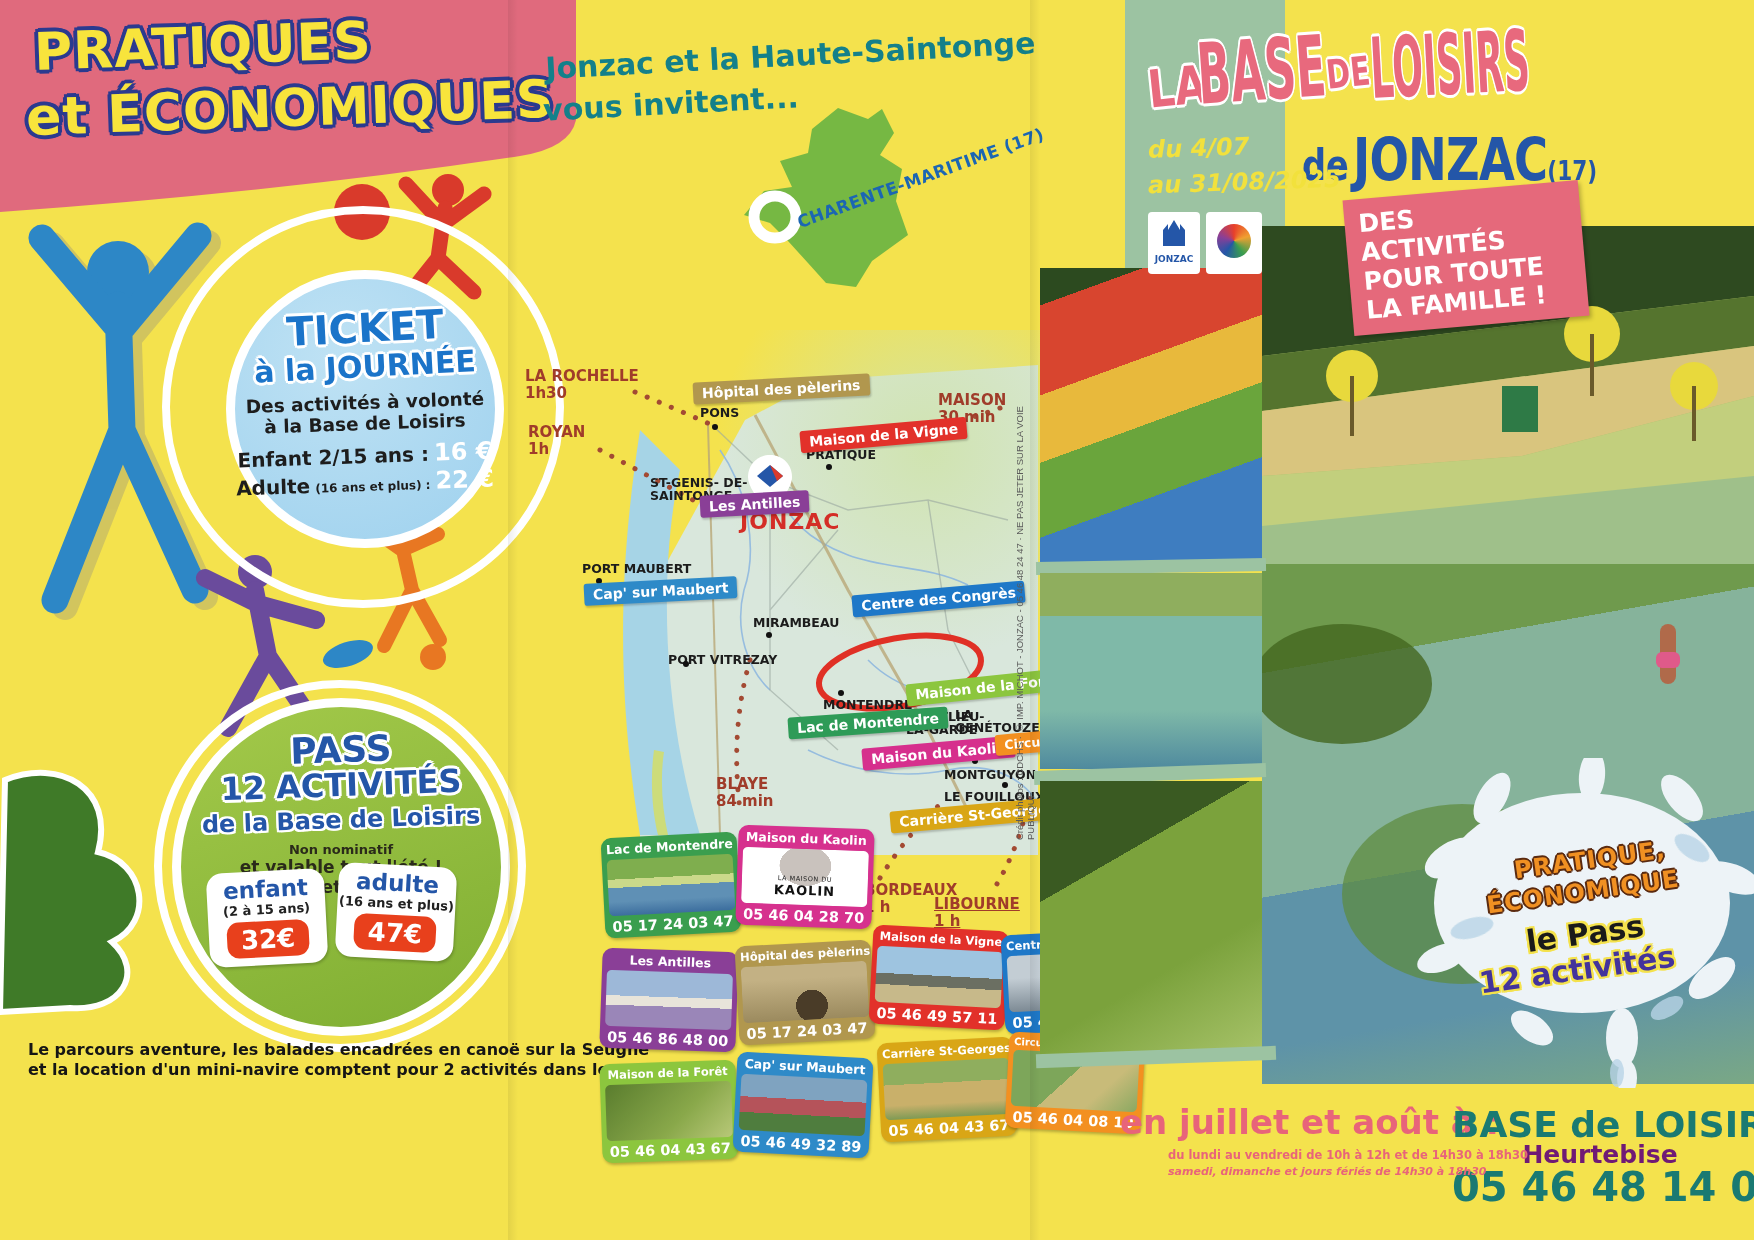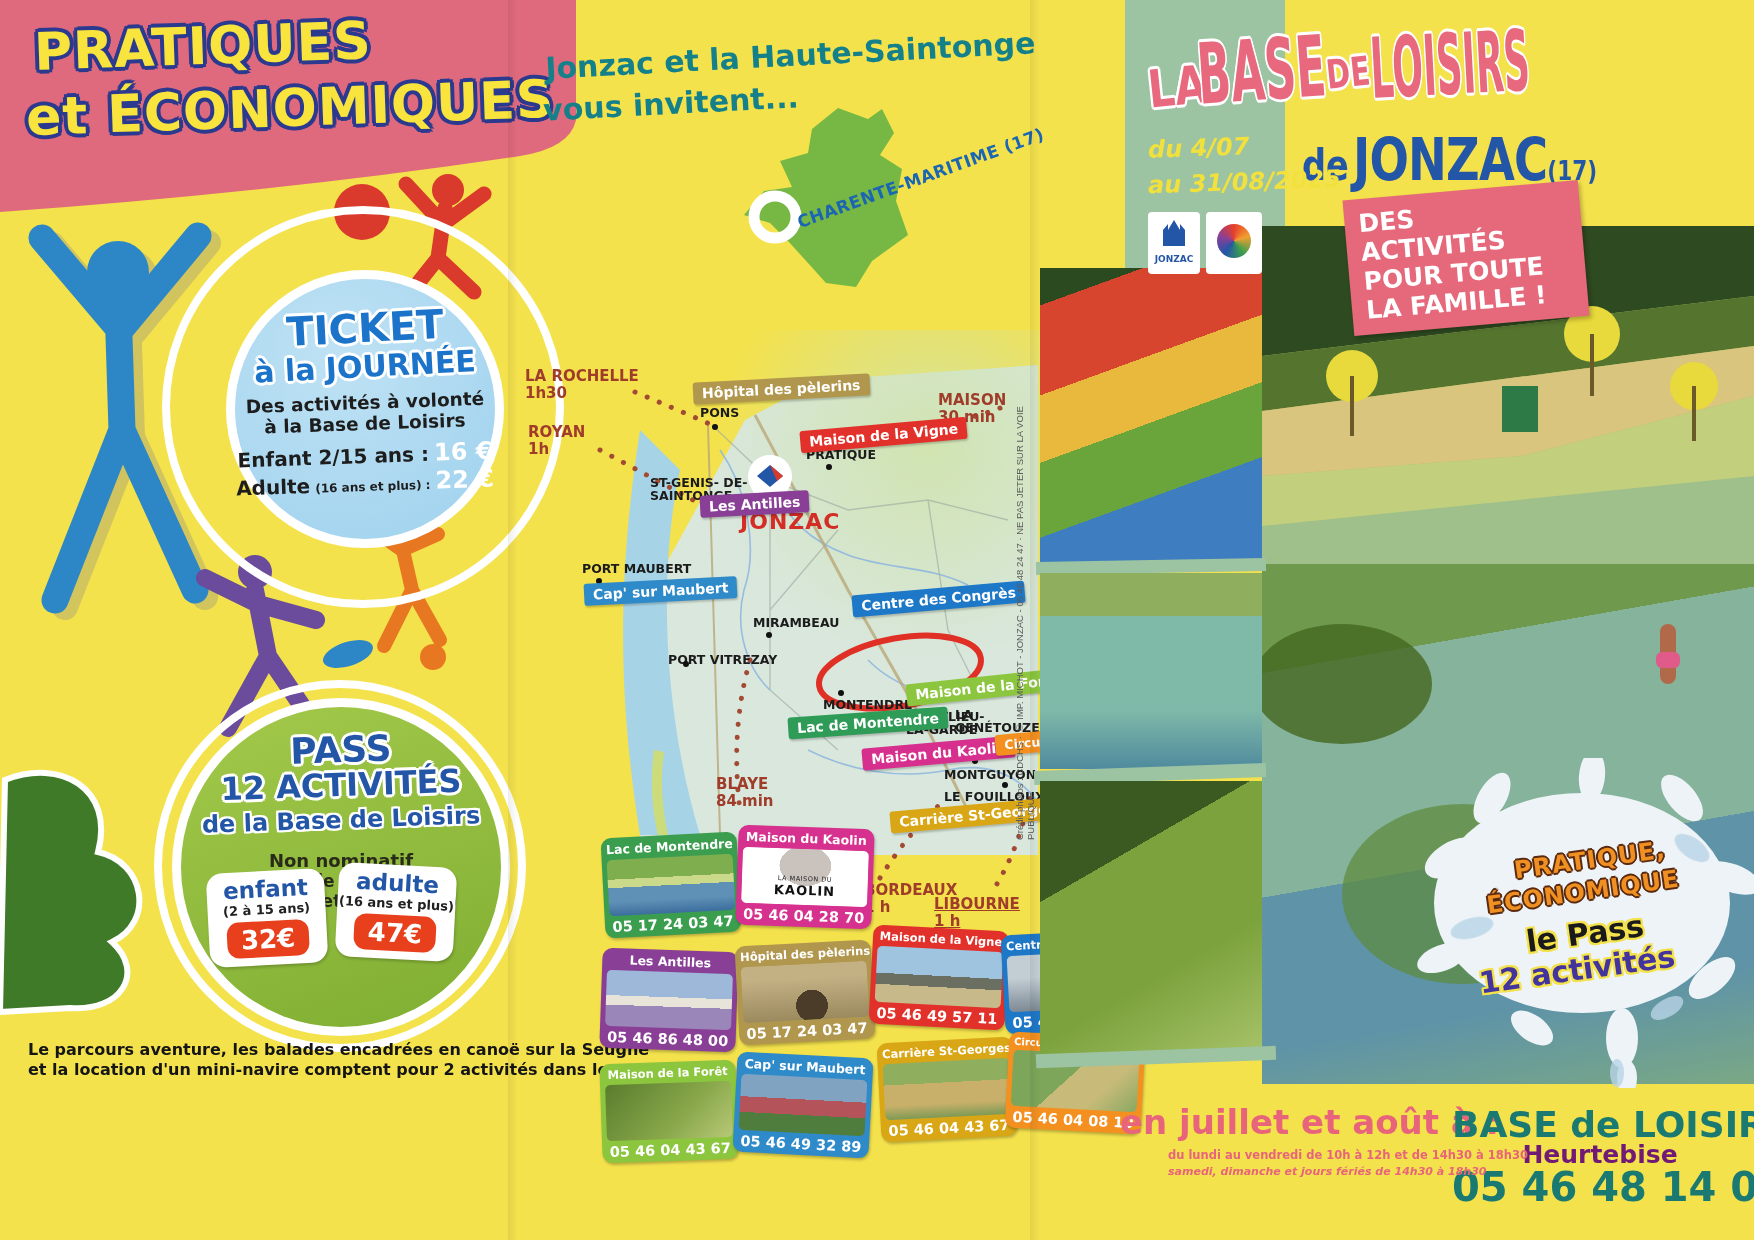--- a/index.html
+++ b/index.html
@@ -106,21 +106,21 @@
       <span class="b" style="font-size:24px;color:#fff;">22 €</span>
     </div>
   </div>
 
   <div class="abs" style="left:154px;top:680px;width:356px;height:356px;border:8px solid #fff;border-radius:50%;"></div>
   <div class="abs ctr" style="left:172px;top:698px;width:320px;height:320px;border-radius:50%;border:9px solid #fff;
               background:linear-gradient(160deg,#a3c94a,#7fae32);">
     <div class="b ow3" style="margin-top:22px;font-size:36px;color:#2456a8;transform:rotate(-2deg);">PASS</div>
     <div class="b ow3" style="font-size:32px;color:#2456a8;transform:rotate(-2deg);margin-top:-4px;">12 ACTIVITÉS</div>
     <div class="b ow" style="font-size:24px;color:#2456a8;transform:rotate(-2deg);margin-top:2px;white-space:nowrap;">de la Base de Loisirs</div>
-    <div class="b" style="font-size:18px;color:#2a2a1a;margin-top:16px;">Non nominatif</div>
+    <div class="b" style="font-size:13px;color:#2a2a1a;margin-top:8px;">Non nominatif</div>
     <div class="b" style="font-size:17px;color:#2a2a1a;">et valable tout l'été !</div>
     <div class="b" style="font-size:17px;color:#2a2a1a;">( du 4 juillet au 31 août)</div>
     <div class="chip" style="left:27px;top:164px;transform:rotate(-3deg);">
       <div class="cl">enfant</div>
       <div class="cn2">(2 à 15 ans)</div>
       <div class="cpill">32€</div>
     </div>
     <div class="chip" style="left:156px;top:158px;transform:rotate(3deg);">
       <div class="cl">adulte</div>
       <div class="cn2">(16 ans et plus)</div>

